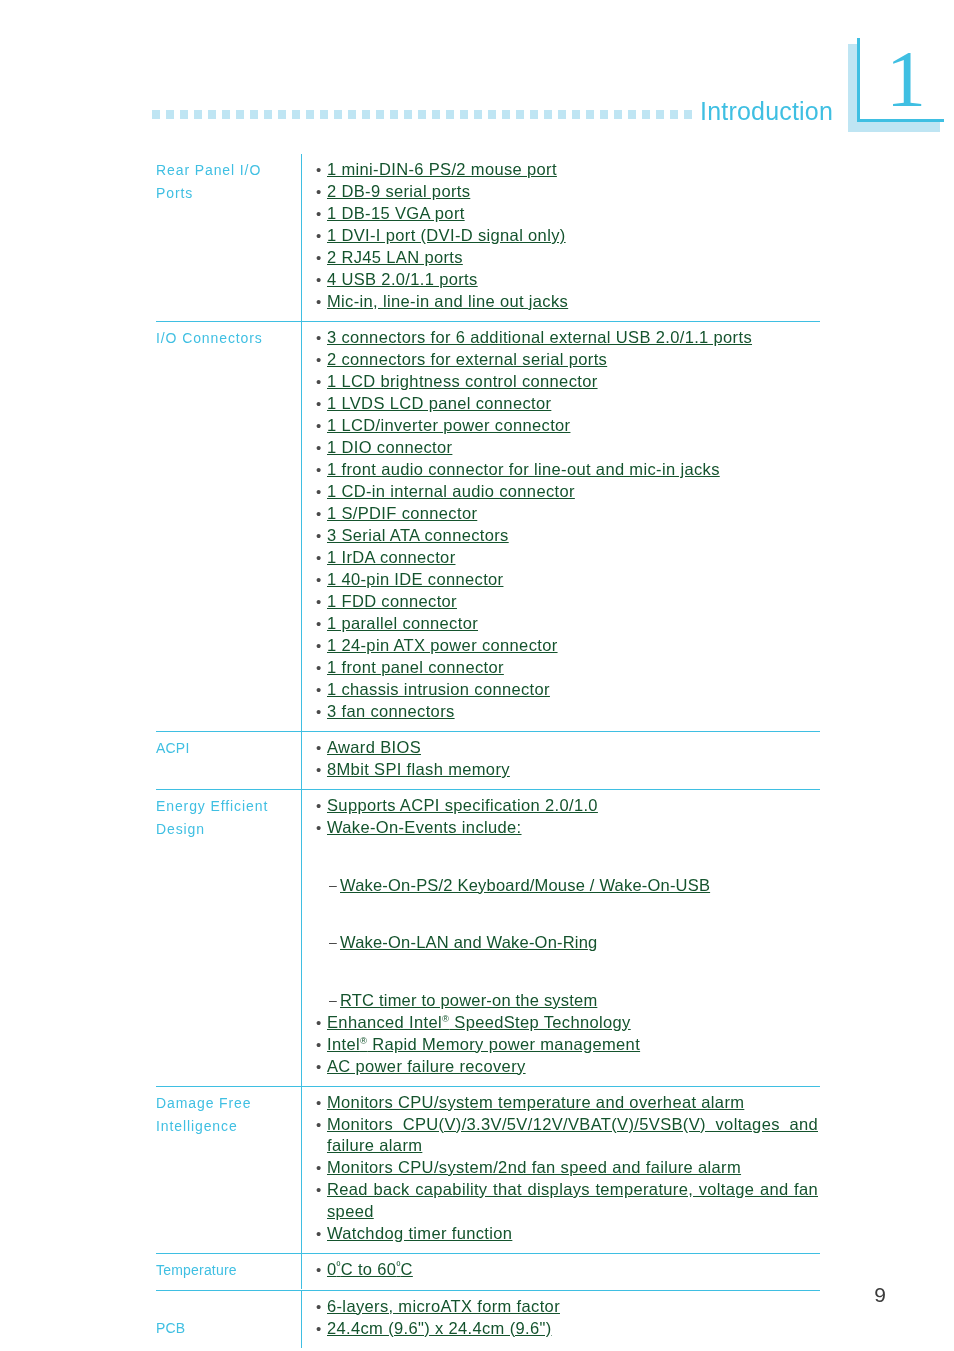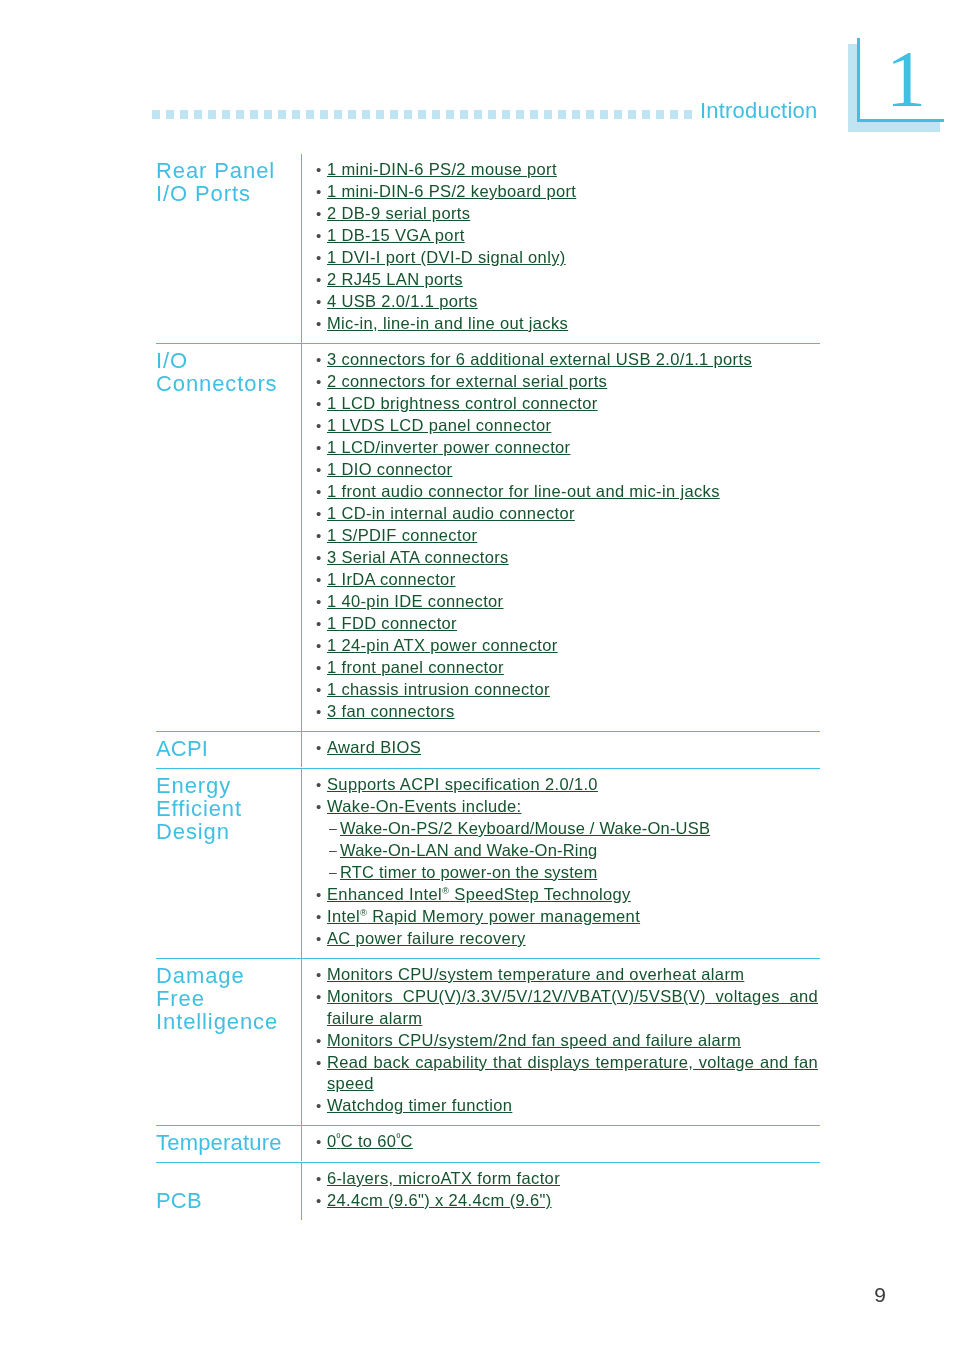--- a/index.html
+++ b/index.html
@@ -32,21 +32,21 @@
     height: 9px;
     background-image: linear-gradient(to right, #bfe5f3 0px, #bfe5f3 8px, rgba(255,255,255,0) 8px, rgba(255,255,255,0) 14px);
     background-size: 14px 9px;
     background-repeat: repeat-x;
   }
 
   #chapter-title {
     position: absolute;
     left: 700px;
     top: 96px;
-    font-size: 22px;
+    font-size: 25px;
     line-height: 30px;
     color: #3fbfe2;
     letter-spacing: 0.2px;
     white-space: nowrap;
   }
 
   
   #chapter-badge {
     position: absolute;
     left: 848px;
@@ -115,21 +115,21 @@
   .spec-row:last-child {
     border-bottom: none;
     align-items: flex-end;
   }
 
   .spec-label {
     width: 145px;
     flex: 0 0 145px;
     padding: 5px 8px 8px 0;
     color: #3fbfe2;
-    font-size: 22px;
+    font-size: 14px;
     line-height: 23px;
     letter-spacing: 0.9px;
     box-sizing: border-box;
   }
   .spec-label.tight { letter-spacing: 0.2px; }
 
   .spec-value {
     flex: 1 1 auto;
     padding: 5px 0 8px 0;
     border-left: 1.5px solid #3fbfe2;
@@ -161,20 +161,21 @@
     color: #4a4a4a;
     font-size: 15px;
   }
   .spec-item.justify {
     text-align: justify;
     padding-right: 2px;
   }
   .spec-item.sub {
     padding-left: 38px;
     letter-spacing: 0.2px;
+    margin-top: 36px;
   }
   .spec-item.sub::before {
     content: "\2013";
     left: 27px;
     font-size: 14px;
   }
 
   sup.reg {
     font-size: 9.5px;
     vertical-align: super;
@@ -216,21 +217,20 @@
   </div>
 
 </div>
 
 <div id="spec-table">
     <div class="spec-row">
       <div class="spec-label">Rear Panel I/O Ports</div>
       <div class="spec-value">
         <ul class="spec-list">
           <li class="spec-item">1 mini-DIN-6 PS/2 mouse port</li>
-          <li class="spec-item">1 mini-DIN-6 PS/2 keyboard port</li>
           <li class="spec-item">2 DB-9 serial ports</li>
           <li class="spec-item">1 DB-15 VGA port</li>
           <li class="spec-item">1 DVI-I port (DVI-D signal only)</li>
           <li class="spec-item">2 RJ45 LAN ports</li>
           <li class="spec-item">4 USB 2.0/1.1 ports</li>
           <li class="spec-item">Mic-in, line-in and line out jacks</li>
         </ul>
       </div>
     </div>
     <div class="spec-row">
@@ -243,32 +243,34 @@
           <li class="spec-item">1 LVDS LCD panel connector</li>
           <li class="spec-item">1 LCD/inverter power connector</li>
           <li class="spec-item">1 DIO connector</li>
           <li class="spec-item">1 front audio connector for line-out and mic-in jacks</li>
           <li class="spec-item">1 CD-in internal audio connector</li>
           <li class="spec-item">1 S/PDIF connector</li>
           <li class="spec-item">3 Serial ATA connectors</li>
           <li class="spec-item">1 IrDA connector</li>
           <li class="spec-item">1 40-pin IDE connector</li>
           <li class="spec-item">1 FDD connector</li>
+          <li class="spec-item">1 parallel connector</li>
           <li class="spec-item">1 24-pin ATX power connector</li>
           <li class="spec-item">1 front panel connector</li>
           <li class="spec-item">1 chassis intrusion connector</li>
           <li class="spec-item">3 fan connectors</li>
         </ul>
       </div>
     </div>
     <div class="spec-row">
       <div class="spec-label tight">ACPI</div>
       <div class="spec-value">
         <ul class="spec-list">
           <li class="spec-item">Award BIOS</li>
+          <li class="spec-item">8Mbit SPI flash memory</li>
         </ul>
       </div>
     </div>
     <div class="spec-row">
       <div class="spec-label">Energy Efficient Design</div>
       <div class="spec-value">
         <ul class="spec-list">
           <li class="spec-item">Supports ACPI specification 2.0/1.0</li>
           <li class="spec-item">Wake-On-Events include:</li>
           <li class="spec-item sub">Wake-On-PS/2 Keyboard/Mouse / Wake-On-USB</li>

